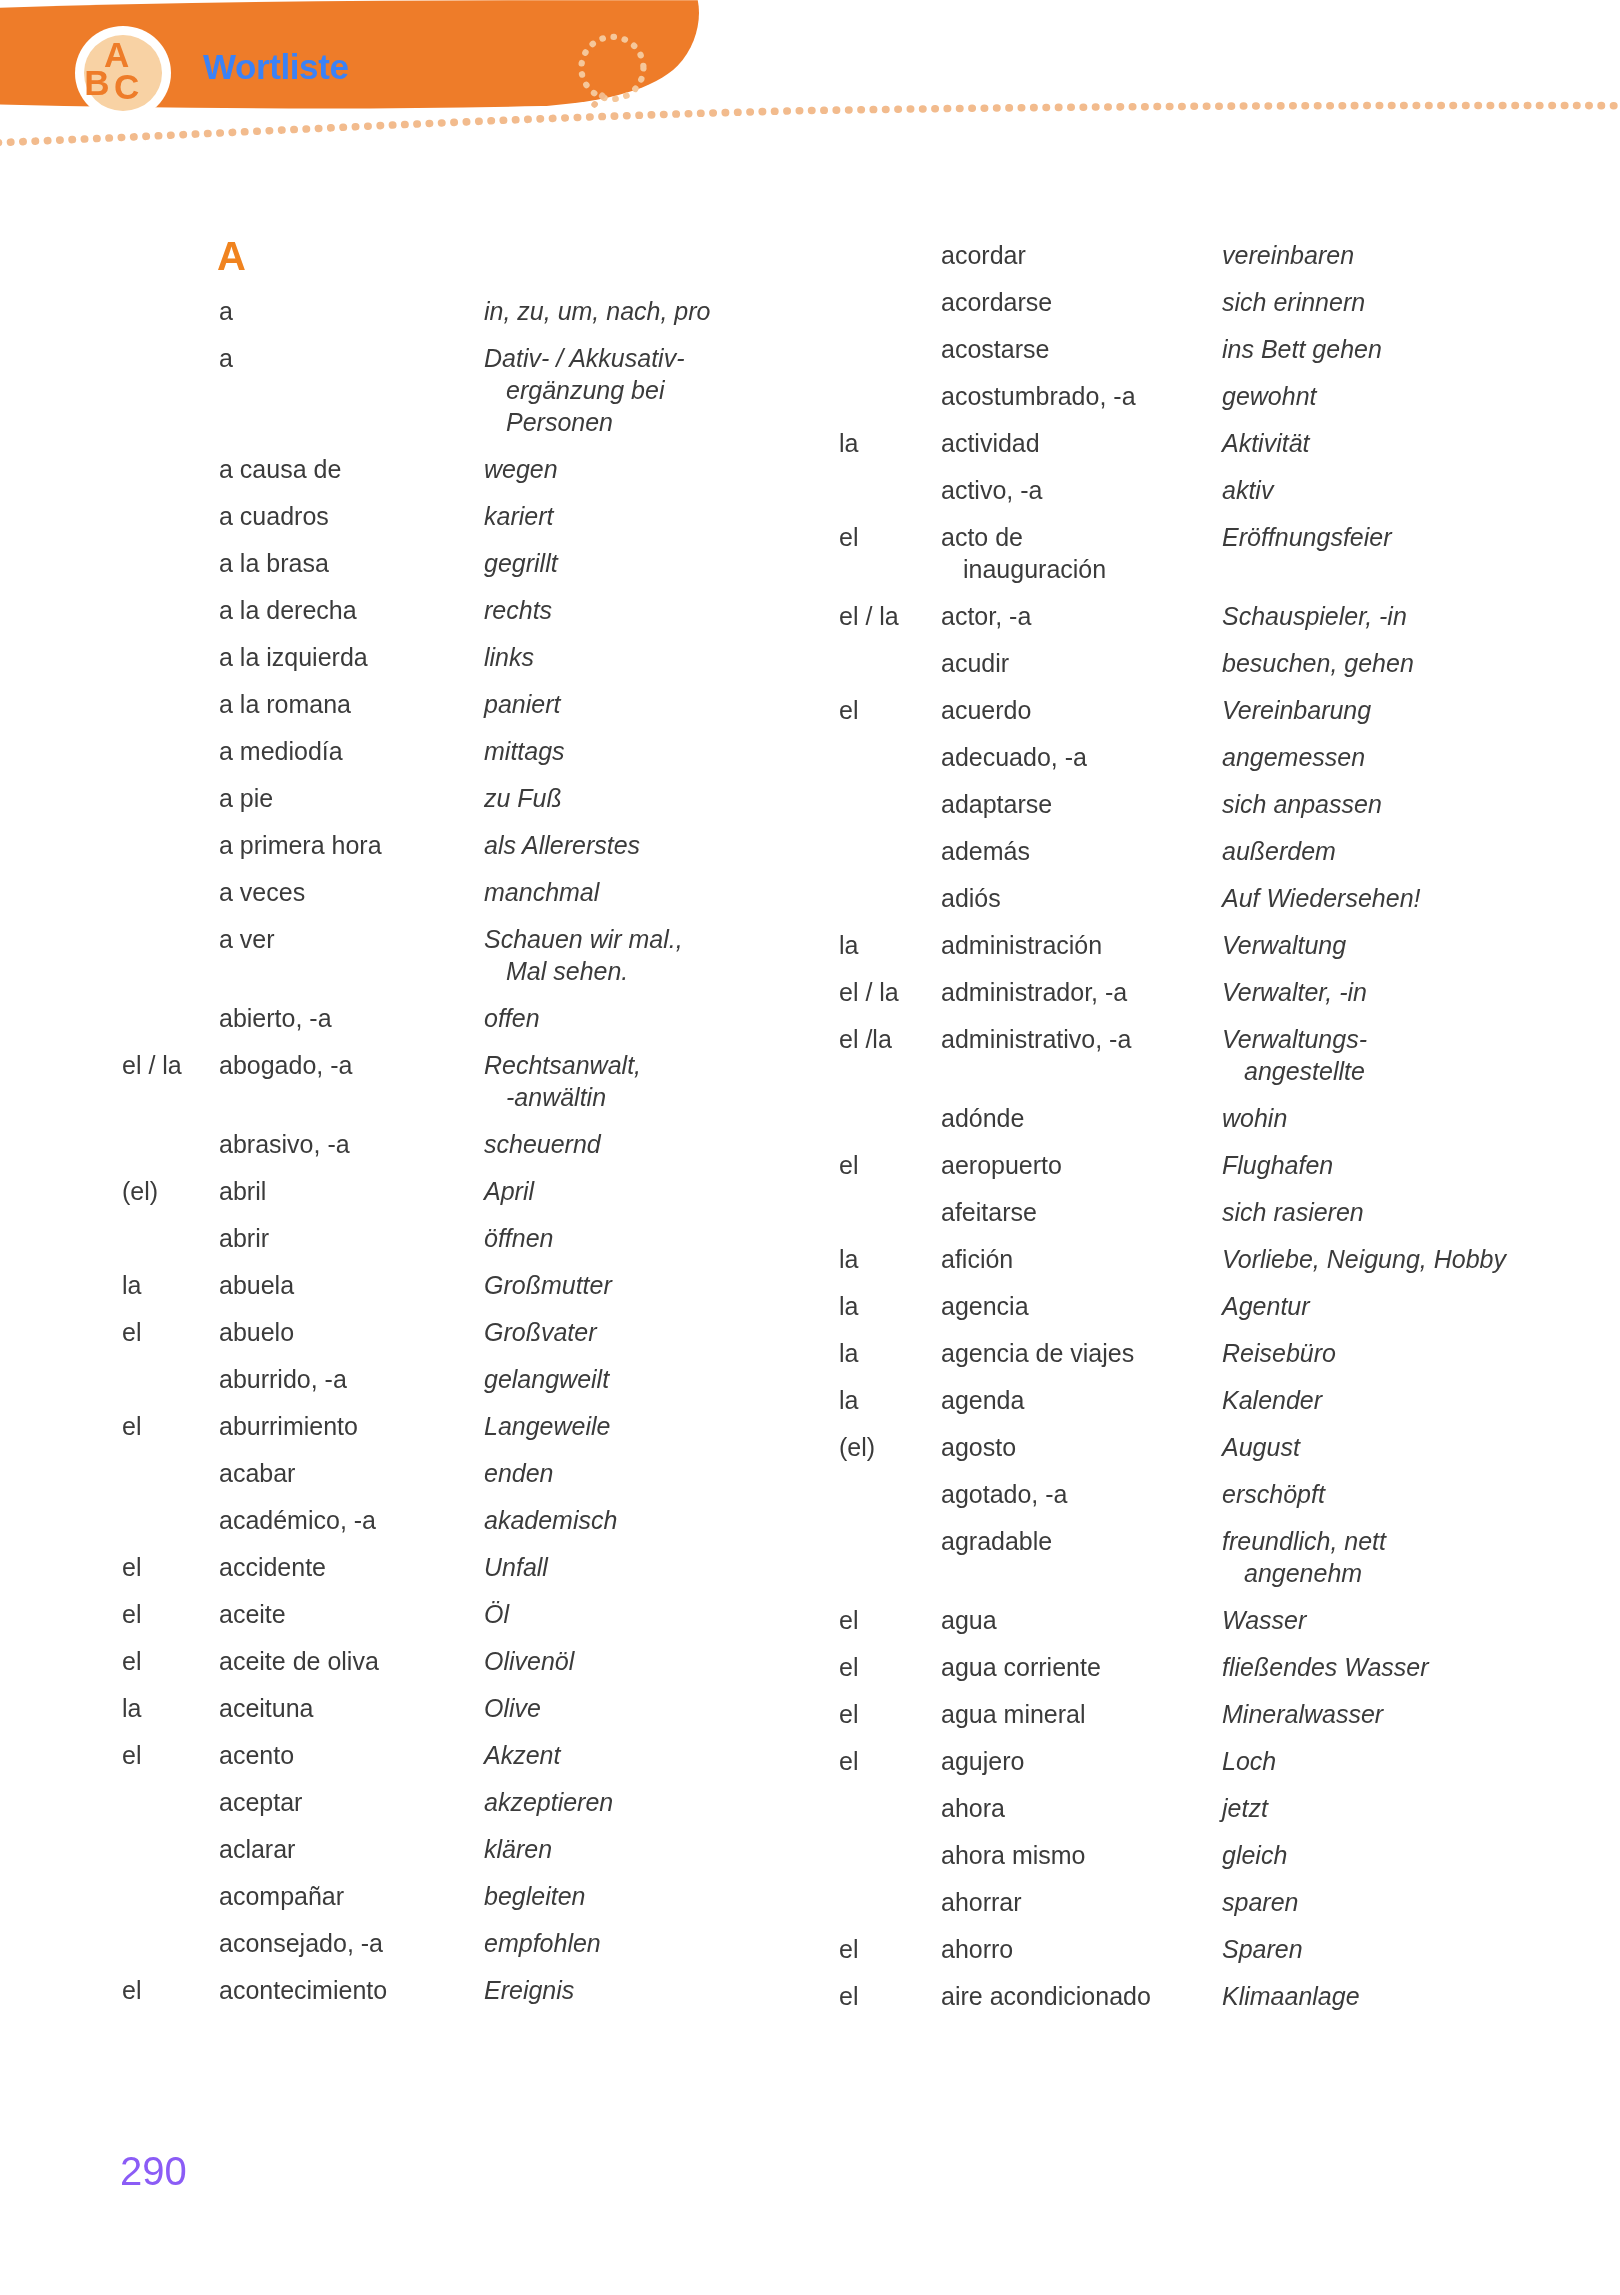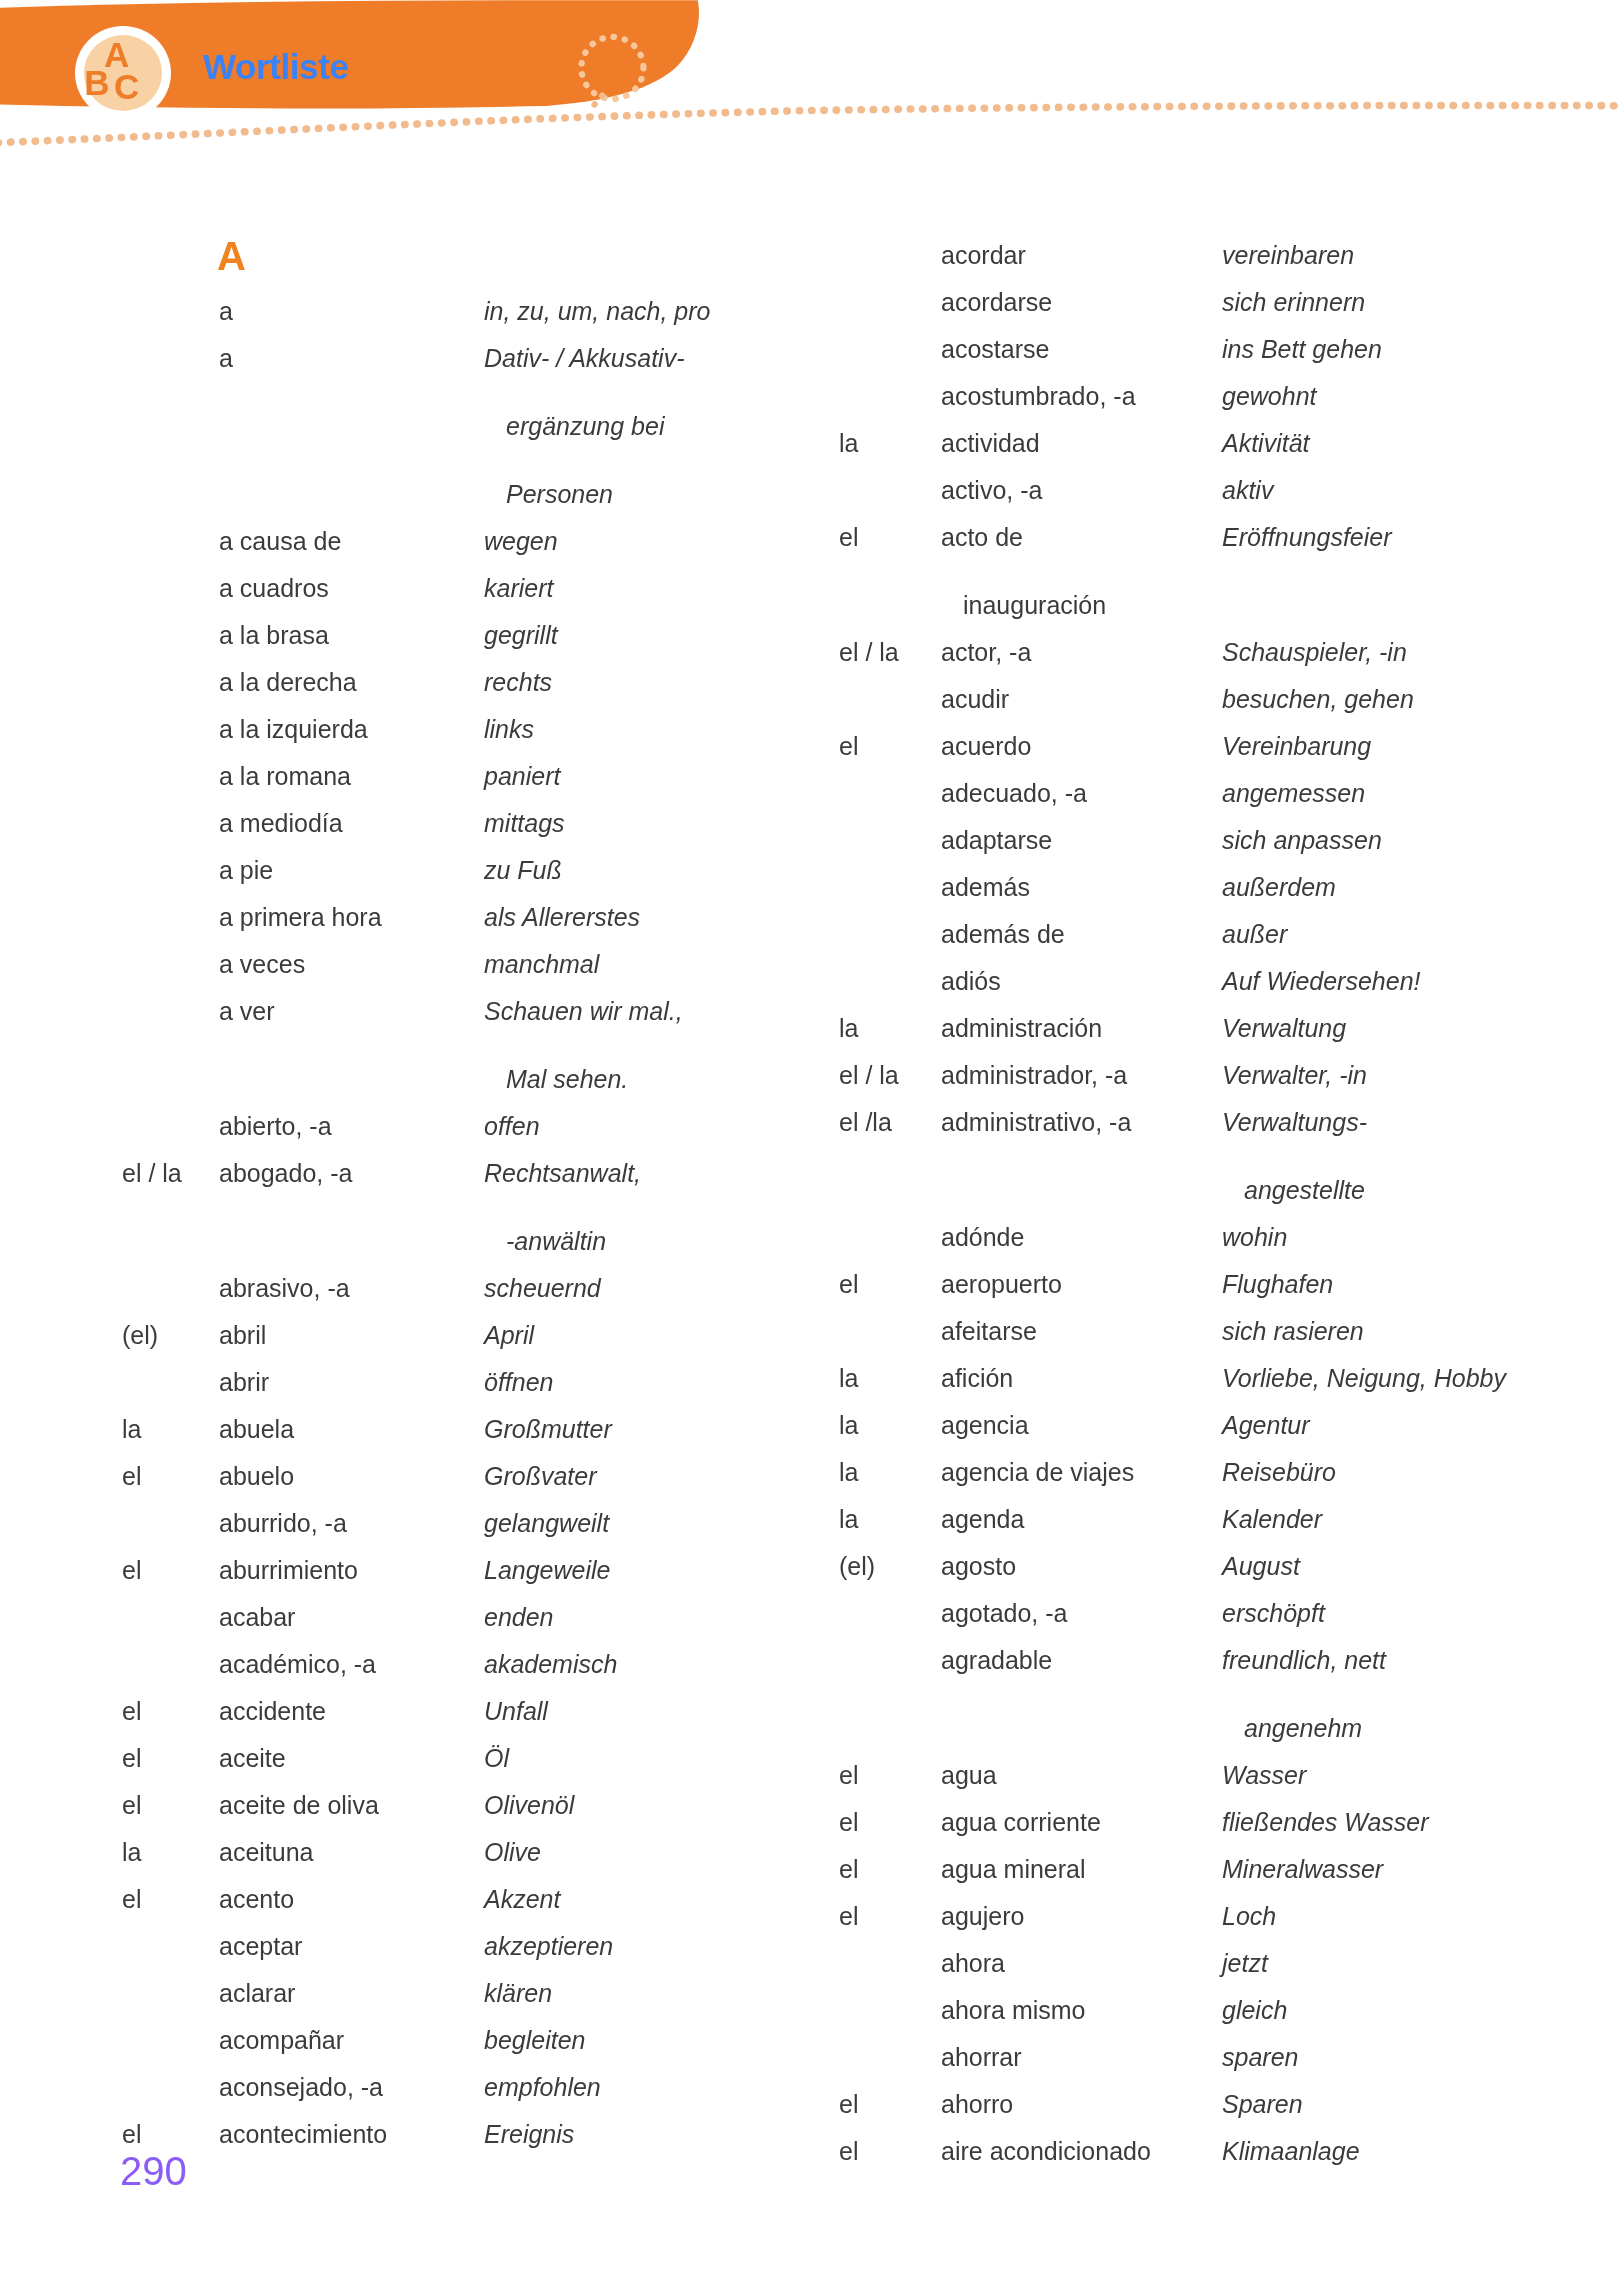--- a/index.html
+++ b/index.html
@@ -44,21 +44,21 @@
   .col-right{left:839px;top:239px;width:778px;}
   .letter-heading{
     margin:0 0 20px 95px;
     color:#f0831f;font-size:40px;line-height:37px;font-weight:bold;
   }
   .entry{display:grid;margin-bottom:15px;}
   .col-left .entry{grid-template-columns:97px 265px 1fr;}
   .col-right .entry{grid-template-columns:90px 269px 1fr;gap:12px;}
   .cell{white-space:nowrap;}
   .trans .line{font-style:italic;}
-  .line.cont{padding-left:22px;margin-top:36px;}
+  .line.cont{padding-left:22px;}
 
   
   .page-number{
     position:absolute;left:120px;top:2151px;
     color:#8b5cf6;font-size:40px;line-height:40px;font-weight:normal;
   }
 </style>
 </head>
 <body>
 
@@ -524,29 +524,20 @@
           <div class="cell word">
             <div class="line">además</div>
           </div>
           <div class="cell trans">
             <div class="line">außerdem</div>
           </div>
         </div>
         <div class="entry">
           <div class="cell article"></div>
           <div class="cell word">
-            <div class="line">además de</div>
-          </div>
-          <div class="cell trans">
-            <div class="line">außer</div>
-          </div>
-        </div>
-        <div class="entry">
-          <div class="cell article"></div>
-          <div class="cell word">
             <div class="line">adiós</div>
           </div>
           <div class="cell trans">
             <div class="line">Auf Wiedersehen!</div>
           </div>
         </div>
         <div class="entry">
           <div class="cell article">la</div>
           <div class="cell word">
             <div class="line">administración</div>

